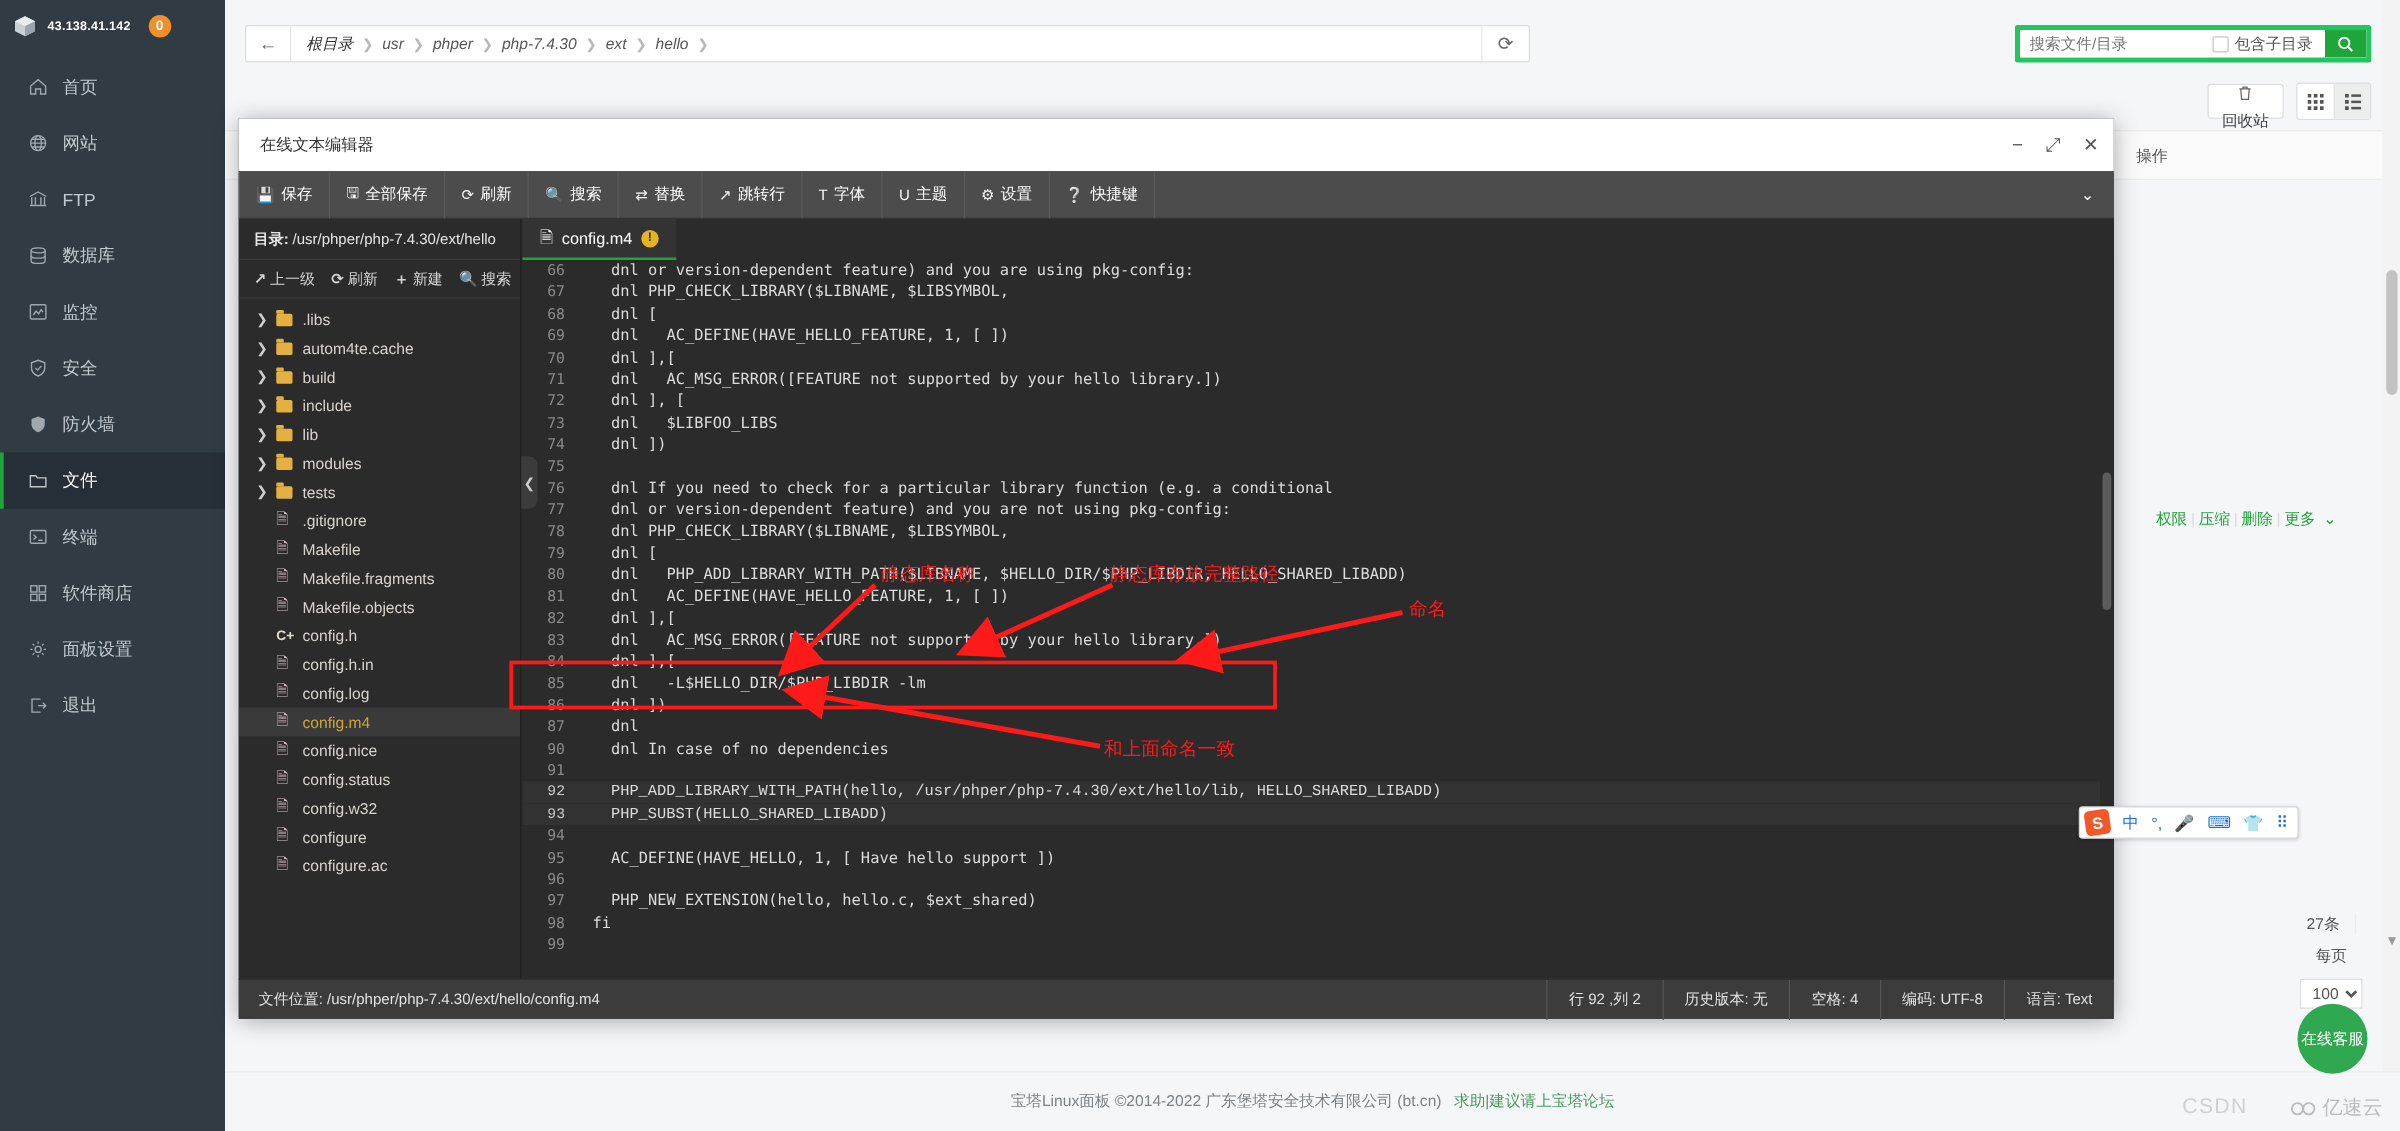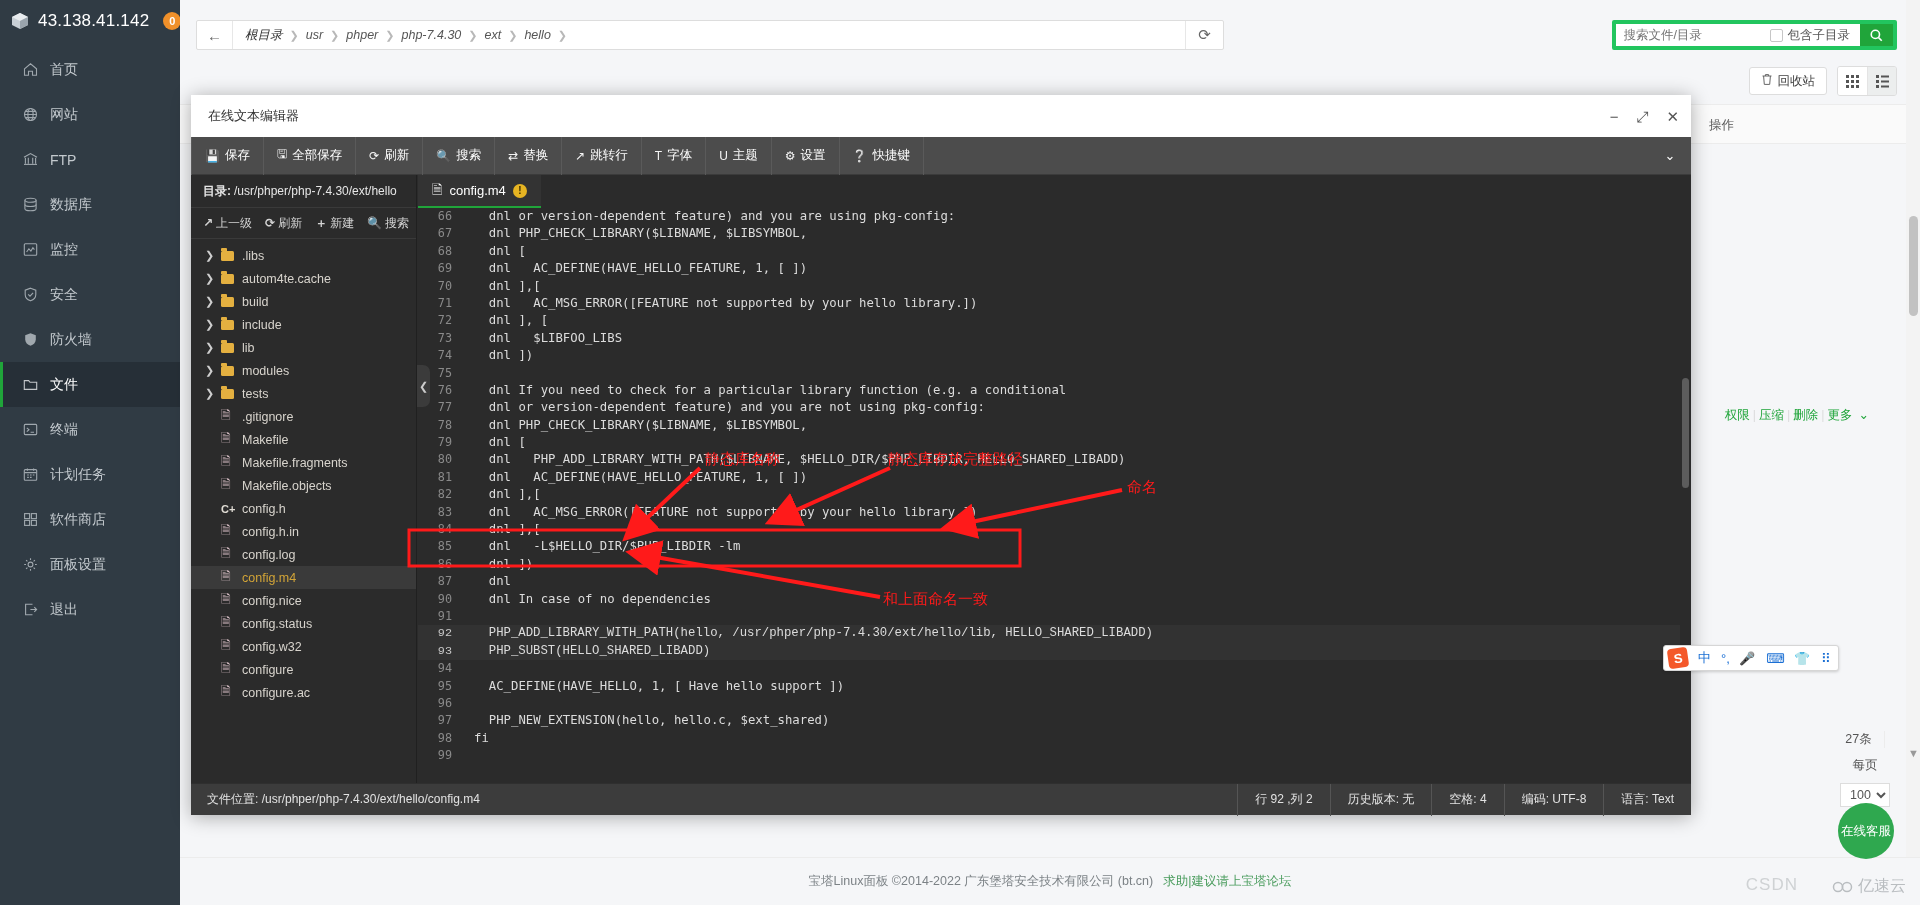--- a/index.html
+++ b/index.html
@@ -17,21 +17,21 @@
     background: #303b44;
   }
   .sb-header {
     height: 42px; display: flex; align-items: center; gap: 8px;
     padding: 0 10px; background: #303b44;
   }
   .sb-logo {
     width: 20px; height: 20px; position: relative; flex: none;
   }
   .sb-logo svg { display:block; }
-  .sb-ip { color: #ffffff; font-size: 17px; font-weight: normal; letter-spacing: .2px; text-align: right; }
+  .sb-ip { color: #ffffff; font-size: 10px; font-weight: bold; letter-spacing: .2px; text-align: right; }
   .sb-badge {
     margin-left: 6px; background: #f0902a; color: #fff; font-size: 11px;
     min-width: 18px; height: 18px; border-radius: 9px; display: flex;
     align-items: center; justify-content: center; padding: 0 5px; font-weight: bold;
   }
   .sb-list { margin-top: 5px; }
   .sb-item {
     height: 45px; display: flex; align-items: center; gap: 11px;
     padding-left: 22px; color: #c3c9ce; font-size: 14px; cursor: pointer;
     position: relative;
@@ -84,20 +84,21 @@
     justify-content:center; cursor: pointer;
   }
 
   .tool-right {
     position: absolute; right: 23px; top: 66px; display: flex; align-items: center; gap: 10px;
   }
   .recycle-btn {
     height: 28px; border: 1px solid #ddd; background: #fff; border-radius: 3px;
     display: flex; align-items: center; gap: 5px; padding: 0 11px; font-size: 12.5px; color:#444;
     cursor: pointer;
+    flex-direction: column;
   }
   .viewtog { display: flex; border: 1px solid #ddd; border-radius: 3px; overflow: hidden; }
   .viewtog div {
     width: 29px; height: 28px; background: #fff; display: flex; align-items: center;
     justify-content: center; cursor: pointer; color: #555;
   }
   .viewtog div.sel { background: #eceeee; }
   .viewtog div + div { border-left: 1px solid #e4e4e4; }
 
   .table-head {
@@ -390,29 +391,20 @@
       <div class="sb-item">
         <span class="sb-ico">
             <svg width="17" height="17" viewBox="0 0 17 17" fill="none" stroke="#b9c0c6" stroke-width="1.1">
               <rect x="2.3" y="3.4" width="12.4" height="10.2" rx="1"></rect>
               <path d="M4.8 6.8l2.2 1.9-2.2 1.9M8.6 11.2h3.4"></path>
             </svg>
           </span>
         <span>终端</span>
       </div>
 
-      <div class="sb-item">
-        <span class="sb-ico">
-            <svg width="17" height="17" viewBox="0 0 17 17" fill="none" stroke="#b9c0c6" stroke-width="1.1">
-              <rect x="2.3" y="3.6" width="12.4" height="10.6" rx="1"></rect>
-              <path d="M2.3 6.6h12.4M5.4 2.4v2.4M11.6 2.4v2.4M5.2 9h1.6M8 9h1.6M10.8 9h1.6M5.2 11.4h1.6M8 11.4h1.6"></path>
-            </svg>
-          </span>
-        <span>计划任务</span>
-      </div>
 
       <div class="sb-item">
         <span class="sb-ico">
             <svg width="17" height="17" viewBox="0 0 17 17" fill="none" stroke="#b9c0c6" stroke-width="1.1">
               <rect x="2.6" y="2.6" width="5" height="5"></rect>
               <rect x="9.4" y="2.6" width="5" height="5"></rect>
               <rect x="2.6" y="9.4" width="5" height="5"></rect>
               <rect x="9.4" y="9.4" width="5" height="5"></rect>
             </svg>
           </span>

